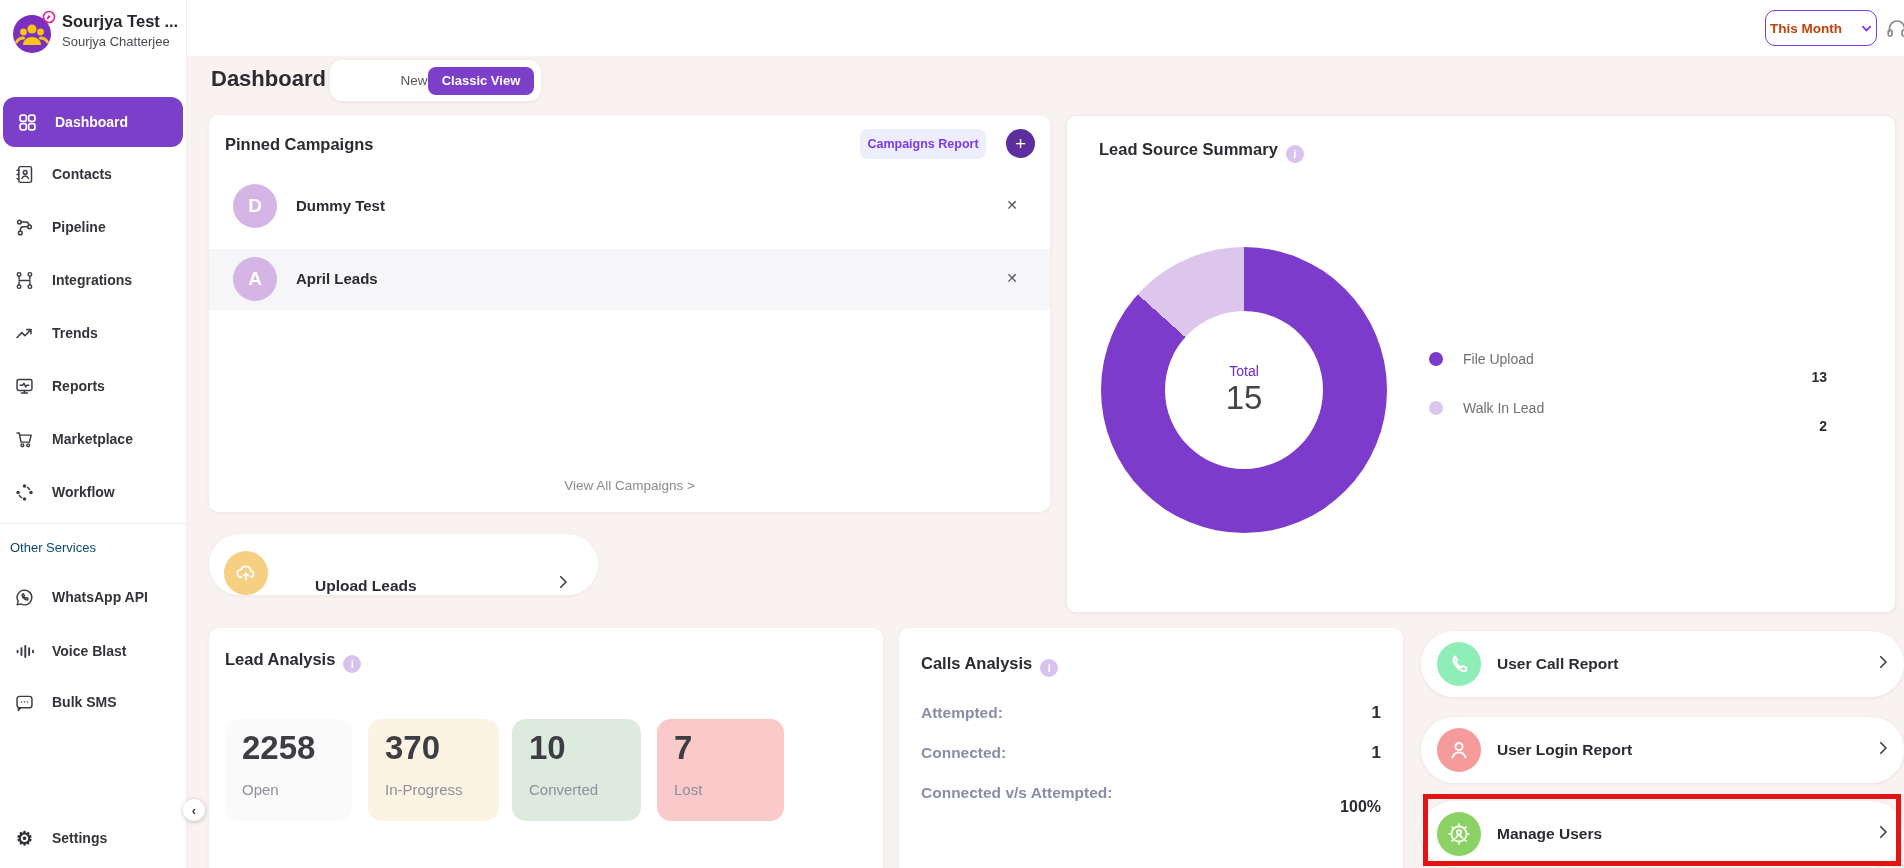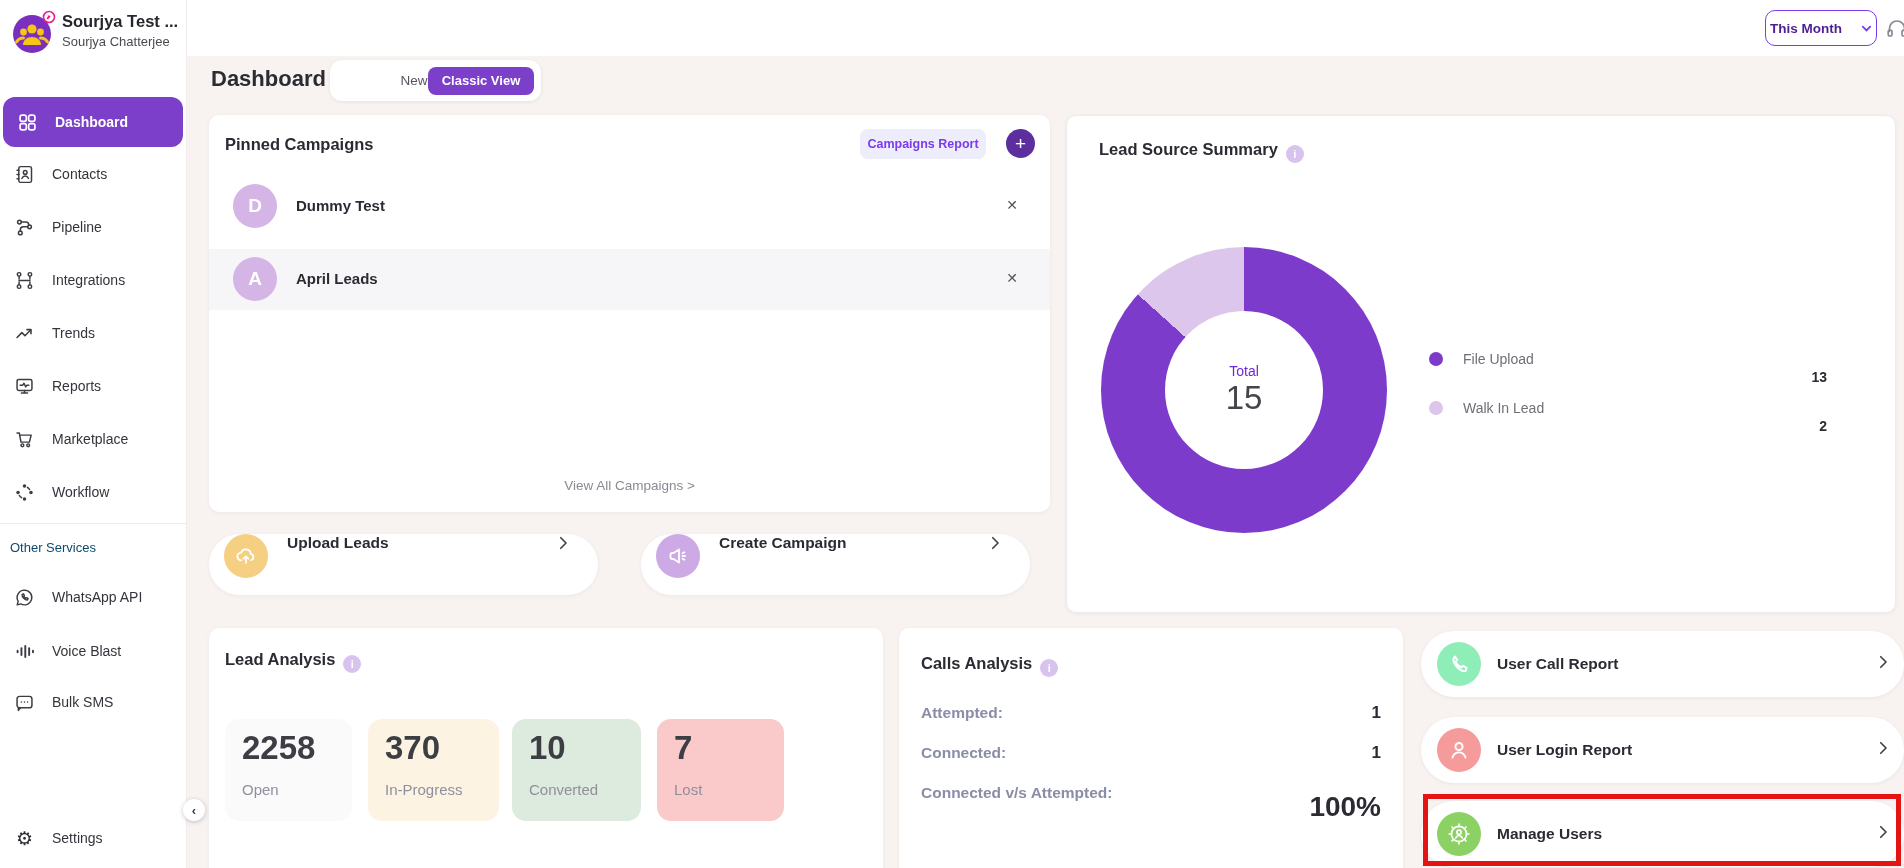--- a/index.html
+++ b/index.html
@@ -3,33 +3,33 @@
 <meta charset="utf-8">
 <style>
   * { margin:0; padding:0; box-sizing:border-box; }
   html,body { width:1904px; height:868px; }
   body { font-family:"Liberation Sans", sans-serif; }
   #app { position:relative; width:1904px; height:868px; background:#F8F2F1; overflow:hidden; }
 
   
   .topbar { position:absolute; left:187px; top:0; right:0; height:56px; background:#fff; }
   .period-btn { position:absolute; left:1578px; top:10px; width:112px; height:36px; background:#fff;
-    border:1.5px solid #7C3AED; border-radius:10px; color:#4c1d95; font-size:13.5px; font-weight:600;
+    border:1.5px solid #7C3AED; border-radius:10px; color:#c2410c; font-size:13.5px; font-weight:600;
     display:flex; align-items:center; justify-content:center; gap:19px; cursor:pointer; }
   .tb-icon { position:absolute; top:17px; width:24px; height:24px; color:#8a8a93; cursor:pointer; }
   .tb-icon svg { width:24px; height:24px; display:block; }
 
   
   .sidebar { position:absolute; left:0; top:0; width:187px; height:868px; background:#fff;
     border-right:1px solid #f1ebeb; z-index:5; }
   .brand { position:absolute; left:10px; top:9px; width:175px; height:48px; cursor:pointer; }
   .brand-title { position:absolute; left:52px; top:3px; font-size:16.5px; font-weight:700; color:#26262e; white-space:nowrap; }
   .brand-sub { position:absolute; left:52px; top:25px; font-size:13px; color:#4a4a52; white-space:nowrap; }
   .nav-item { position:absolute; left:0; width:187px; height:50px; display:flex; align-items:center;
-    padding-left:14px; gap:17px; color:#34343c; font-size:14px; cursor:pointer; }
+    padding-left:14px; gap:17px; color:#34343c; font-size:14px; cursor:pointer;font-weight:bold; }
   .nav-item svg { width:21px; height:21px; flex:0 0 21px; color:#3c3c43; }
   .nav-item.active { left:3px; width:180px; background:#7B3FC9; border-radius:12px; color:#fff; font-weight:700; }
   .nav-item.active svg { color:#fff; }
   .side-divider { position:absolute; left:0; top:523px; width:187px; height:1px; background:#ececee; }
   .side-section { position:absolute; left:10px; top:540px; font-size:13px; color:#0c4a6e; }
   .gear-glyph { font-size:19px; line-height:21px; width:21px; text-align:center; color:#2f2f36; }
   .collapse-btn { position:absolute; left:183px; top:799px; width:22px; height:22px; border-radius:50%;
     background:#fff; box-shadow:0 1px 5px rgba(0,0,0,.22); z-index:9; display:flex; align-items:center;
     justify-content:center; font-size:13px; font-weight:700; color:#3a3a40; cursor:pointer; }
 
@@ -62,21 +62,21 @@
   .camp-row.alt { background:#F6F6F8; }
   .camp-avatar { position:absolute; left:24px; top:8px; width:44px; height:44px; border-radius:50%; background:#D5B4E6;
     color:#fff; font-size:19px; font-weight:700; display:flex; align-items:center; justify-content:center; }
   .camp-name { position:absolute; left:87px; top:21px; font-size:15px; font-weight:700; color:#2b2b33; }
   .camp-close { position:absolute; right:32px; top:21px; font-size:14px; color:#55555e; cursor:pointer; }
   .view-all { position:absolute; left:0; top:363px; width:841px; text-align:center; font-size:13.5px;
     color:#8a8a93; cursor:pointer; }
 
   
   .quick { position:absolute; top:534px; height:61px; background:#fff; border-radius:31px;
-    box-shadow:0 1px 4px rgba(0,0,0,.05); display:flex; align-items:flex-start; cursor:pointer; }
+    box-shadow:0 1px 4px rgba(0,0,0,.05); display:flex; align-items:flex-end; cursor:pointer;gap:28px; }
   .quick .qicon { width:44px; height:44px; border-radius:50%; margin-left:15px; display:flex;
     align-items:center; justify-content:center; color:#fff; }
   .quick .qicon svg { width:24px; height:24px; }
   .quick .qlabel { margin-left:19px; font-size:15.5px; font-weight:700; color:#2b2b33; }
   .quick .qchev { position:absolute; right:26px; color:#3f3f46; }
   .qchev svg { width:18px; height:18px; }
 
   
   .lead-source { left:1066px; top:115px; width:830px; height:498px; border:1px solid #ececec; }
   .lead-source .card-title { position:absolute; left:32px; top:24px; }
@@ -96,21 +96,21 @@
   .stat-tile { position:absolute; top:91px; height:102px; border-radius:14px; cursor:pointer; }
   .stat-value { position:absolute; left:17px; top:10px; font-size:33px; font-weight:700; color:#3d3d44; }
   .stat-label { position:absolute; left:17px; top:62px; font-size:15px; color:#8f8f9e; }
 
   
   .calls { left:899px; top:628px; width:504px; height:252px; }
   .calls .card-title { position:absolute; left:22px; top:26px; }
   .call-row { position:absolute; left:22px; width:460px; height:22px; display:flex; align-items:center; }
   .call-label { font-size:15.5px; font-weight:600; color:#8a8da6; }
   .call-value { margin-left:auto; font-size:17px; font-weight:700; color:#2b2b33; }
-  .call-value.big { font-size:28px;margin-top:28px; }
+  .call-value.big { font-size:16px;margin-top:28px; }
 
   
   .report-pill-link { position:absolute; left:1421px; width:483px; height:66px; background:#fff; border-radius:33px;
     box-shadow:0 1px 4px rgba(0,0,0,.06); display:flex; align-items:center; cursor:pointer; }
   .report-pill-link .ricon { width:44px; height:44px; border-radius:50%; margin-left:16px; display:flex;
     align-items:center; justify-content:center; color:#fff; }
   .ricon svg { width:26px; height:26px; }
   .report-pill-link .rlabel { margin-left:16px; font-size:15.5px; font-weight:700; color:#2b2b33; }
   .report-pill-link .rchev { position:absolute; right:12px; color:#3f3f46; }
   .rchev svg { width:18px; height:18px; }
@@ -300,34 +300,20 @@
           <path d="M12 18.8v-6.2M9.7 14.7L12 12.4l2.3 2.3"></path>
         </svg>
     </div>
     <div class="qlabel">Upload Leads</div>
     <div class="qchev">
       <svg viewBox="0 0 24 24" fill="none" stroke="currentColor" stroke-width="2.2" stroke-linecap="round" stroke-linejoin="round">
           <path d="M9 5l7 7-7 7"></path>
         </svg>
     </div>
   </div>
-  <div class="quick" style="left:641px; width:389px;">
-    <div class="qicon" style="background:#CDA9E6">
-      <svg viewBox="0 0 24 24" fill="none" stroke="#fff" stroke-width="1.8" stroke-linecap="round" stroke-linejoin="round">
-          <path d="M4.5 10.5v3a1.5 1.5 0 0 0 1.5 1.5h1.6l5.4 3.6V5.4L7.6 9H6a1.5 1.5 0 0 0-1.5 1.5z"></path>
-          <path d="M16.5 9.3l2-1M16.5 12h2.6M16.5 14.7l2 1"></path>
-        </svg>
-    </div>
-    <div class="qlabel">Create Campaign</div>
-    <div class="qchev">
-      <svg viewBox="0 0 24 24" fill="none" stroke="currentColor" stroke-width="2.2" stroke-linecap="round" stroke-linejoin="round">
-          <path d="M9 5l7 7-7 7"></path>
-        </svg>
-    </div>
-  </div>
 
   <div class="card lead-source">
     <div class="card-title">
       <span>Lead Source Summary</span><span class="info-dot">i</span>
     </div>
     <div class="donut" style="background: conic-gradient(rgb(124, 59, 203) 0deg, rgb(124, 59, 203) 312deg, rgb(220, 198, 236) 312deg, rgb(220, 198, 236) 360deg);">
       <div class="donut-hole">
         <div class="donut-total-label">Total</div>
         <div class="donut-total-value">15</div>
       </div>

